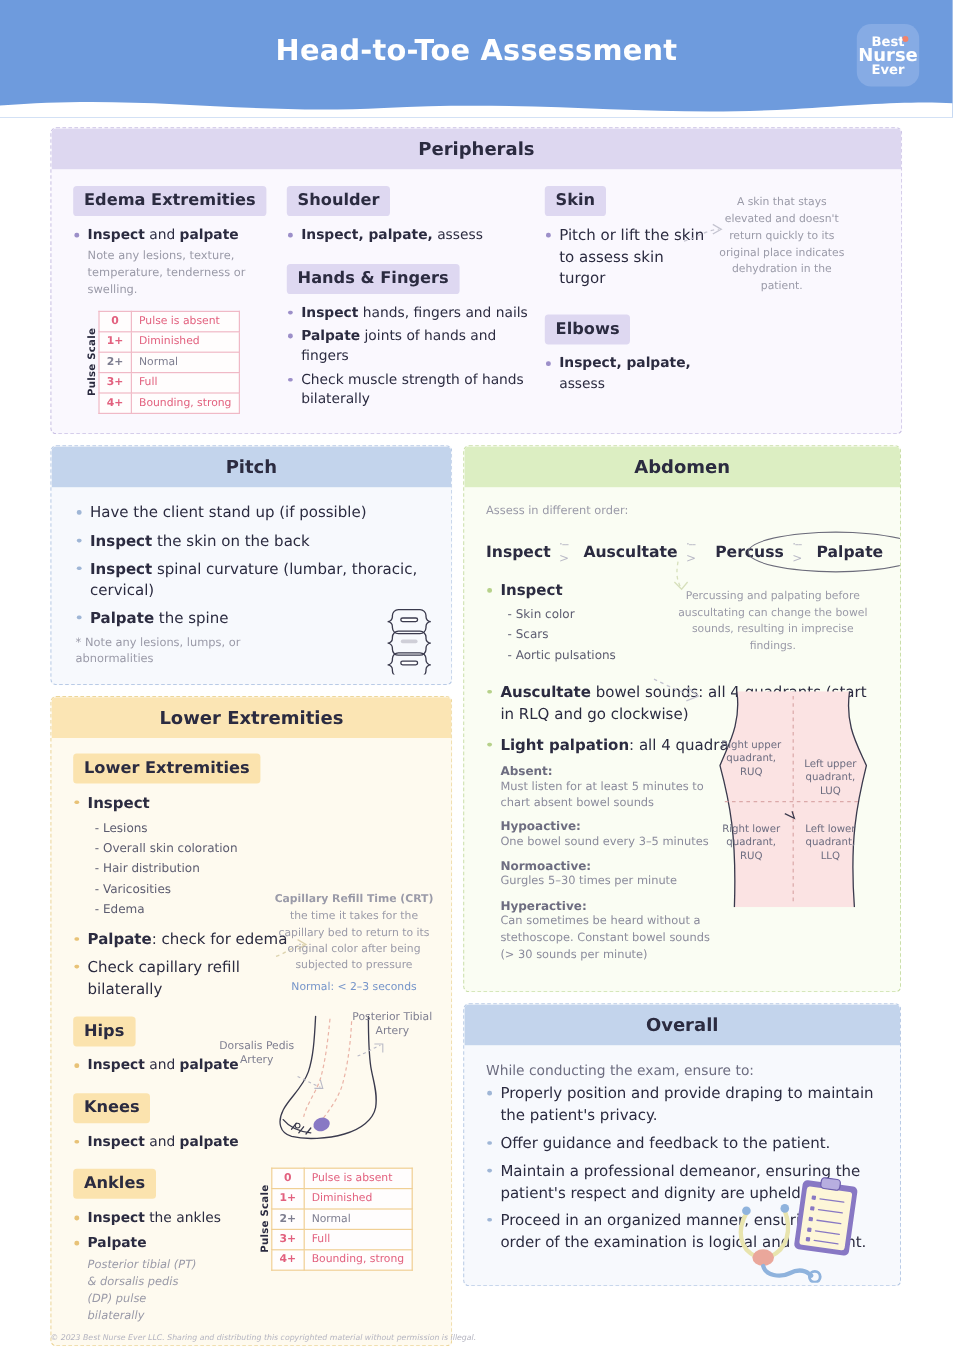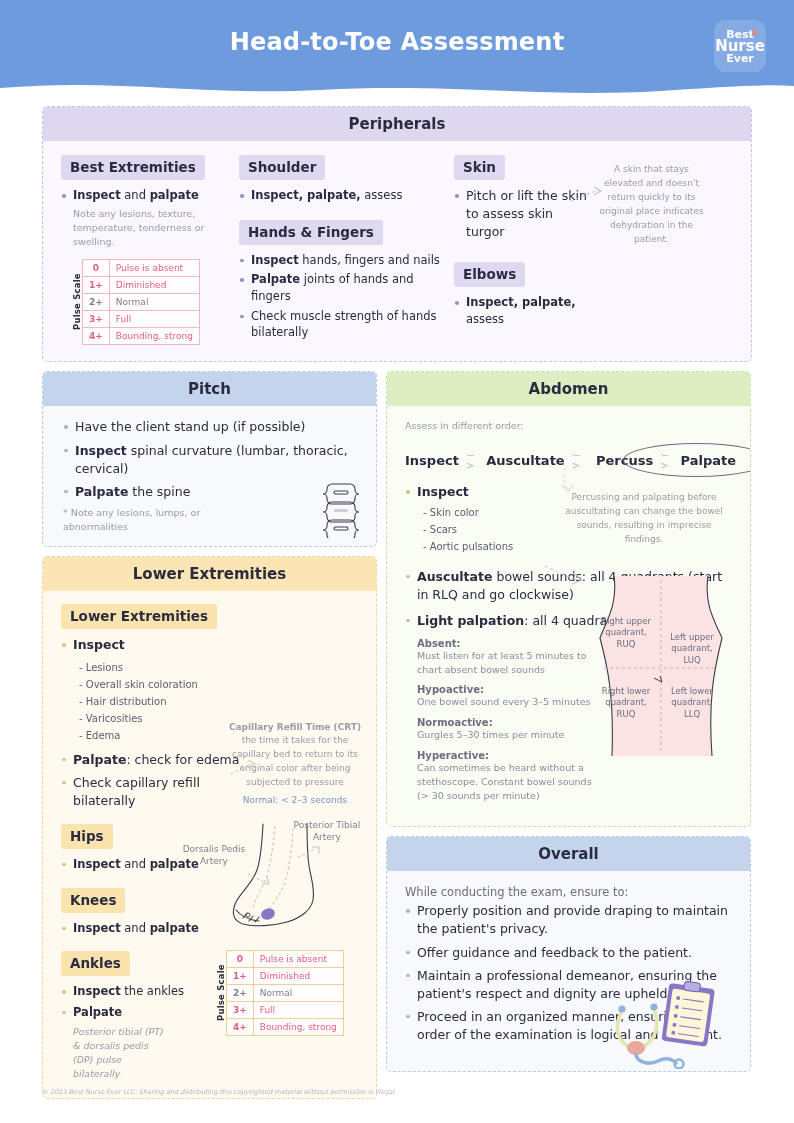--- a/index.html
+++ b/index.html
@@ -254,21 +254,21 @@
   </svg>
 </div>
 
 <div class="page">
 
   <div class="card t-purple" style="margin-top:8px;">
     <div class="card-head">Peripherals</div>
     <div class="card-body" style="padding:14px 18px 16px; display:flex;">
 
       <div style="width:178px;">
-        <div class="chip chip-purple">Best Extremities</div>
+        <div class="chip chip-purple">Edema Extremities</div>
         <ul class="bl">
           <li><span class="bold">Inspect</span><span> and </span><span class="bold">palpate</span></li>
         </ul>
         <div class="note" style="padding-left:12px;">Note any lesions, texture, temperature, tenderness or swelling.</div>
 
         <div class="pulse-wrap" style="padding-left:8px;">
           <div class="pulse-label">Pulse Scale</div>
           <table class="pulse-table">
             <tbody>
               <tr>
@@ -333,20 +333,21 @@
 
   <div class="row">
 
     <div class="col-left">
 
       <div class="card t-blue">
         <div class="card-head">Pitch</div>
         <div class="card-body" style="padding:12px 14px 12px 20px;">
           <ul class="bl lg">
             <li><span>Have the client stand up (if possible)</span></li>
+            <li><span class="bold">Inspect</span><span> the skin on the back</span></li>
             <li><span class="bold">Inspect</span><span> spinal curvature (lumbar, thoracic, cervical)</span></li>
             <li><span class="bold">Palpate</span><span> the spine</span></li>
           </ul>
           <div class="note" style="margin-top:4px; max-width:170px;">* Note any lesions, lumps, or abnormalities</div>
           <svg style="position:absolute; right:12px; bottom:8px;" width="46" height="58" viewBox="0 0 46 58">
             <g fill="none" stroke="#3a3a4d" stroke-width="1.1">
               <path d="M14,4 h18 a5,5 0 0 1 5,5 v1 a4,4 0 0 0 4,4 a4,4 0 0 0 -4,4 v1 a5,5 0 0 1 -5,5 h-18 a5,5 0 0 1 -5,-5 v-1 a4,4 0 0 0 -4,-4 a4,4 0 0 0 4,-4 v-1 a5,5 0 0 1 5,-5 z"></path>
               <path d="M14,22 h18 a5,5 0 0 1 5,5 v1 a4,4 0 0 0 4,4 a4,4 0 0 0 -4,4 v1 a5,5 0 0 1 -5,5 h-18 a5,5 0 0 1 -5,-5 v-1 a4,4 0 0 0 -4,-4 a4,4 0 0 0 4,-4 v-1 a5,5 0 0 1 5,-5 z"></path>
               <path d="M14,40 h18 a5,5 0 0 1 5,5 v1 a4,4 0 0 0 4,4 a4,4 0 0 0 -4,4 v1 a5,5 0 0 1 -5,5 h-18 a5,5 0 0 1 -5,-5 v-1 a4,4 0 0 0 -4,-4 a4,4 0 0 0 4,-4 v-1 a5,5 0 0 1 5,-5 z"></path>
               <rect x="16" y="11" width="14" height="3" rx="1.5" fill="#ffffff"></rect>

